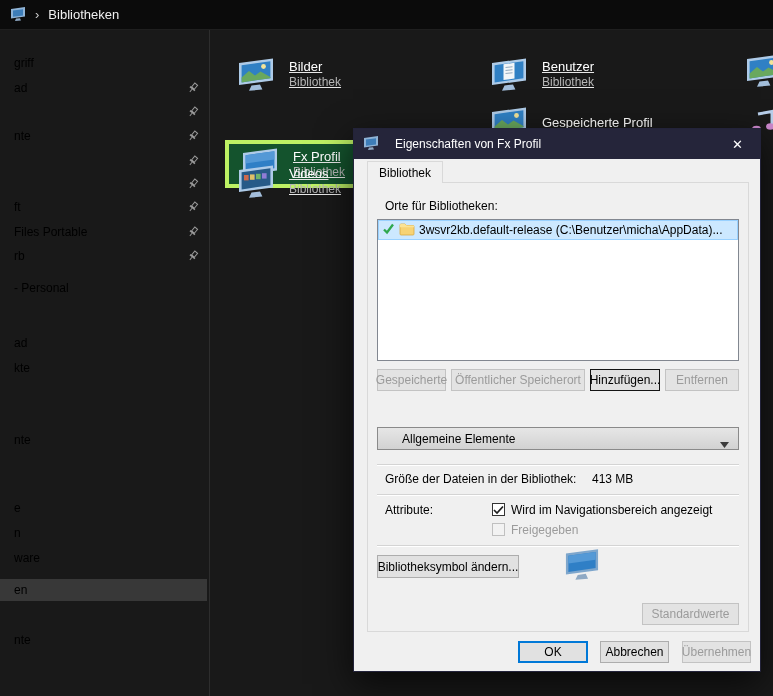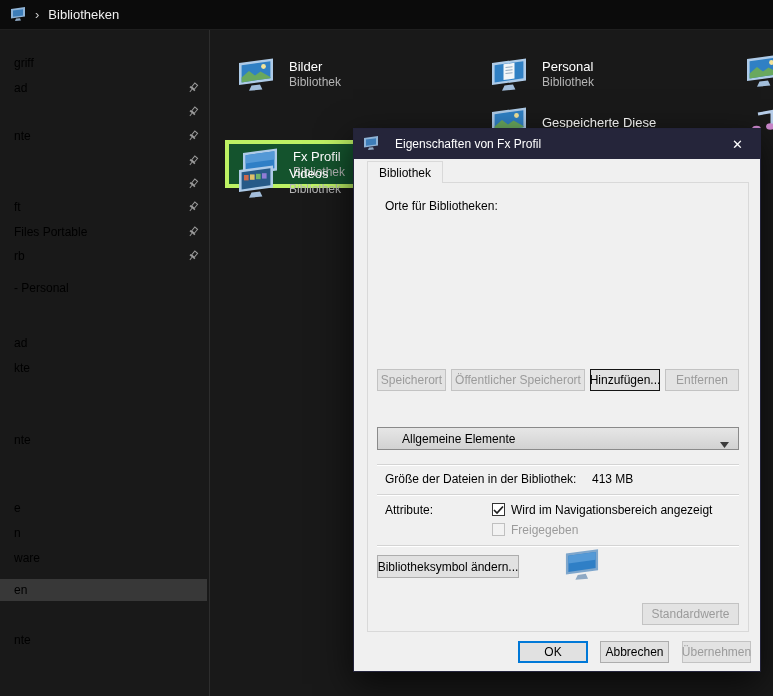--- a/index.html
+++ b/index.html
@@ -16,21 +16,21 @@
 
   .sidebar{position:absolute;left:0;top:30px;width:210px;height:666px;background:#191919;
            border-right:1px solid #2d2d2d;z-index:2;}
   .side-row{position:absolute;left:0;width:207px;height:22px;display:flex;align-items:center;
             font-size:12px;color:#dedede;padding-left:14px;}
   .side-row.highlight{background:#383838;}
   .side-row .pin{position:absolute;right:8px;top:5px;}
 
   .main{position:absolute;left:210px;top:30px;width:563px;height:666px;background:#191919;}
 
-  .tile{position:absolute;width:250px;height:48px;display:flex;align-items:center;padding-left:12px;}
+  .tile{position:absolute;width:250px;height:48px;display:flex;align-items:center;padding-left:12px;text-decoration:underline;}
   .tile.selected{background:#14532d;border:4px solid #bef264;margin-top:41px;}
   .tile-icon{width:38px;height:36px;flex:0 0 38px;}
   .tile-text{margin-left:14px;display:flex;flex-direction:column;}
   .tile-title{font-size:13px;color:#ffffff;line-height:16px;}
   .tile-sub{font-size:12px;color:#b5b5b5;line-height:15px;}
   .partial-icon{position:absolute;}
 
   
   .dialog{position:absolute;left:353px;top:128px;width:408px;height:544px;background:#f0f0f0;
           border:1px solid #23233a;box-shadow:0 12px 34px rgba(0,0,0,.68);z-index:20;color:#000;}
@@ -216,21 +216,21 @@
             <polygon points="2,7 36,2.5 36,24.5 2,29" fill="#aecbe8"></polygon>
             <polygon points="4.6,9.2 33.4,5.2 33.4,22.2 4.6,26.4" fill="#3080c4"></polygon>
             <polygon points="13.5,8.2 24.5,6.8 24.5,22.6 13.5,24" fill="#f2f5f8"></polygon>
             <polygon points="15.5,11 22.5,10.2 22.5,11.2 15.5,12" fill="#93a9bd"></polygon>
             <polygon points="15.5,14 22.5,13.2 22.5,14.2 15.5,15" fill="#93a9bd"></polygon>
             <polygon points="15.5,17 22.5,16.2 22.5,17.2 15.5,18" fill="#93a9bd"></polygon>
             <polygon points="14.5,29.6 23,28.4 25.4,33.6 12,34.8" fill="#a3bedb"></polygon>
           </svg>
       </span>
       <span class="tile-text">
-          <span class="tile-title">Personal</span>
+          <span class="tile-title">Benutzer</span>
           <span class="tile-sub">Bibliothek</span>
         </span>
     </div>
     <div class="tile selected" style="left:15px;top:69px">
       <span class="tile-icon">
         <svg width="38" height="36" viewBox="0 0 38 36">
             <polygon points="2,7 36,2.5 36,24.5 2,29" fill="#aecbe8"></polygon>
             <polygon points="4.6,9.2 33.4,5.2 33.4,22.2 4.6,26.4" fill="#2f7fc6"></polygon>
             <polygon points="4.6,9.2 33.4,5.2 33.4,13.5 4.6,17.5" fill="#5499d6"></polygon>
             <polygon points="14.5,29.6 23,28.4 25.4,33.6 12,34.8" fill="#a3bedb"></polygon>
@@ -245,21 +245,21 @@
       <span class="tile-icon">
         <svg width="38" height="36" viewBox="0 0 38 36">
             <polygon points="2,7 36,2.5 36,24.5 2,29" fill="#aecbe8"></polygon>
             <polygon points="4.6,9.2 33.4,5.2 33.4,22.2 4.6,26.4" fill="#3080c4"></polygon>
             <circle cx="26.5" cy="10.5" r="2.4" fill="#f4e49a"></circle>
             <polygon points="4.6,21.5 12,15 18,19.5 23.5,15.5 33.4,21 33.4,22.2 4.6,26.4" fill="#69a85e"></polygon>
             <polygon points="14.5,29.6 23,28.4 25.4,33.6 12,34.8" fill="#a3bedb"></polygon>
           </svg>
       </span>
       <span class="tile-text">
-          <span class="tile-title">Gespeicherte Diese</span>
+          <span class="tile-title">Gespeicherte Profil</span>
           <span class="tile-sub"></span>
         </span>
     </div>
     <div class="tile" style="left:15px;top:127px">
       <span class="tile-icon">
         <svg width="38" height="36" viewBox="0 0 38 36">
             <polygon points="2,7 36,2.5 36,24.5 2,29" fill="#aecbe8"></polygon>
             <polygon points="4.6,9.2 33.4,5.2 33.4,22.2 4.6,26.4" fill="#275a88"></polygon>
             <rect x="7" y="12" width="4.6" height="5.4" fill="#cf6a4e"></rect>
             <rect x="13" y="11.4" width="4.6" height="5.4" fill="#dfc067"></rect>
@@ -303,22 +303,38 @@
       </span>
       <span class="dlg-title-text">Eigenschaften von Fx Profil</span>
       <span class="dlg-close">✕</span>
     </div>
 
     <div class="tab">Bibliothek</div>
 
     <div class="pane">
       <span class="lbl" style="left:17px;top:16px">Orte für Bibliotheken:</span>
 
-
-      <div class="btn disabled" style="left:9px;top:186px;width:69px">Speicherort</div>
+      <div class="loc-list">
+        <div class="loc-item">
+          <span>
+            <svg width="13" height="13" viewBox="0 0 13 13">
+                <path d="M2 7.5 L5 10.5 L11 2.5" stroke="#2fa84f" stroke-width="2.3" fill="none"></path>
+              </svg>
+          </span>
+          <span>
+            <svg width="16" height="14" viewBox="0 0 16 14">
+                <path d="M1 3 Q1 2 2 2 L6 2 L7.5 3.5 L14 3.5 Q15 3.5 15 4.5 L15 12 Q15 13 14 13 L2 13 Q1 13 1 12 Z" fill="#f7d374" stroke="#d9a940" stroke-width="0.8"></path>
+                <path d="M1 5.2 L15 5.2 L15 4.5 Q15 3.5 14 3.5 L7.5 3.5 L6 2 L2 2 Q1 2 1 3 Z" fill="#fbe395"></path>
+              </svg>
+          </span>
+          <span>3wsvr2kb.default-release (C:\Benutzer\micha\AppData)...</span>
+        </div>
+      </div>
+
+      <div class="btn disabled" style="left:9px;top:186px;width:69px">Gespeicherte</div>
       <div class="btn disabled" style="left:83px;top:186px;width:134px">Öffentlicher Speicherort</div>
       <div class="btn focus" style="left:222px;top:186px;width:70px">Hinzufügen...</div>
       <div class="btn disabled" style="left:297px;top:186px;width:74px">Entfernen</div>
 
       <div class="combo">
         <span>Allgemeine Elemente</span>
         <span class="arrow">
           <svg width="9" height="6" viewBox="0 0 9 6">
               <polygon points="0,0 9,0 4.5,6" fill="#3c3c3c"></polygon>
             </svg>

